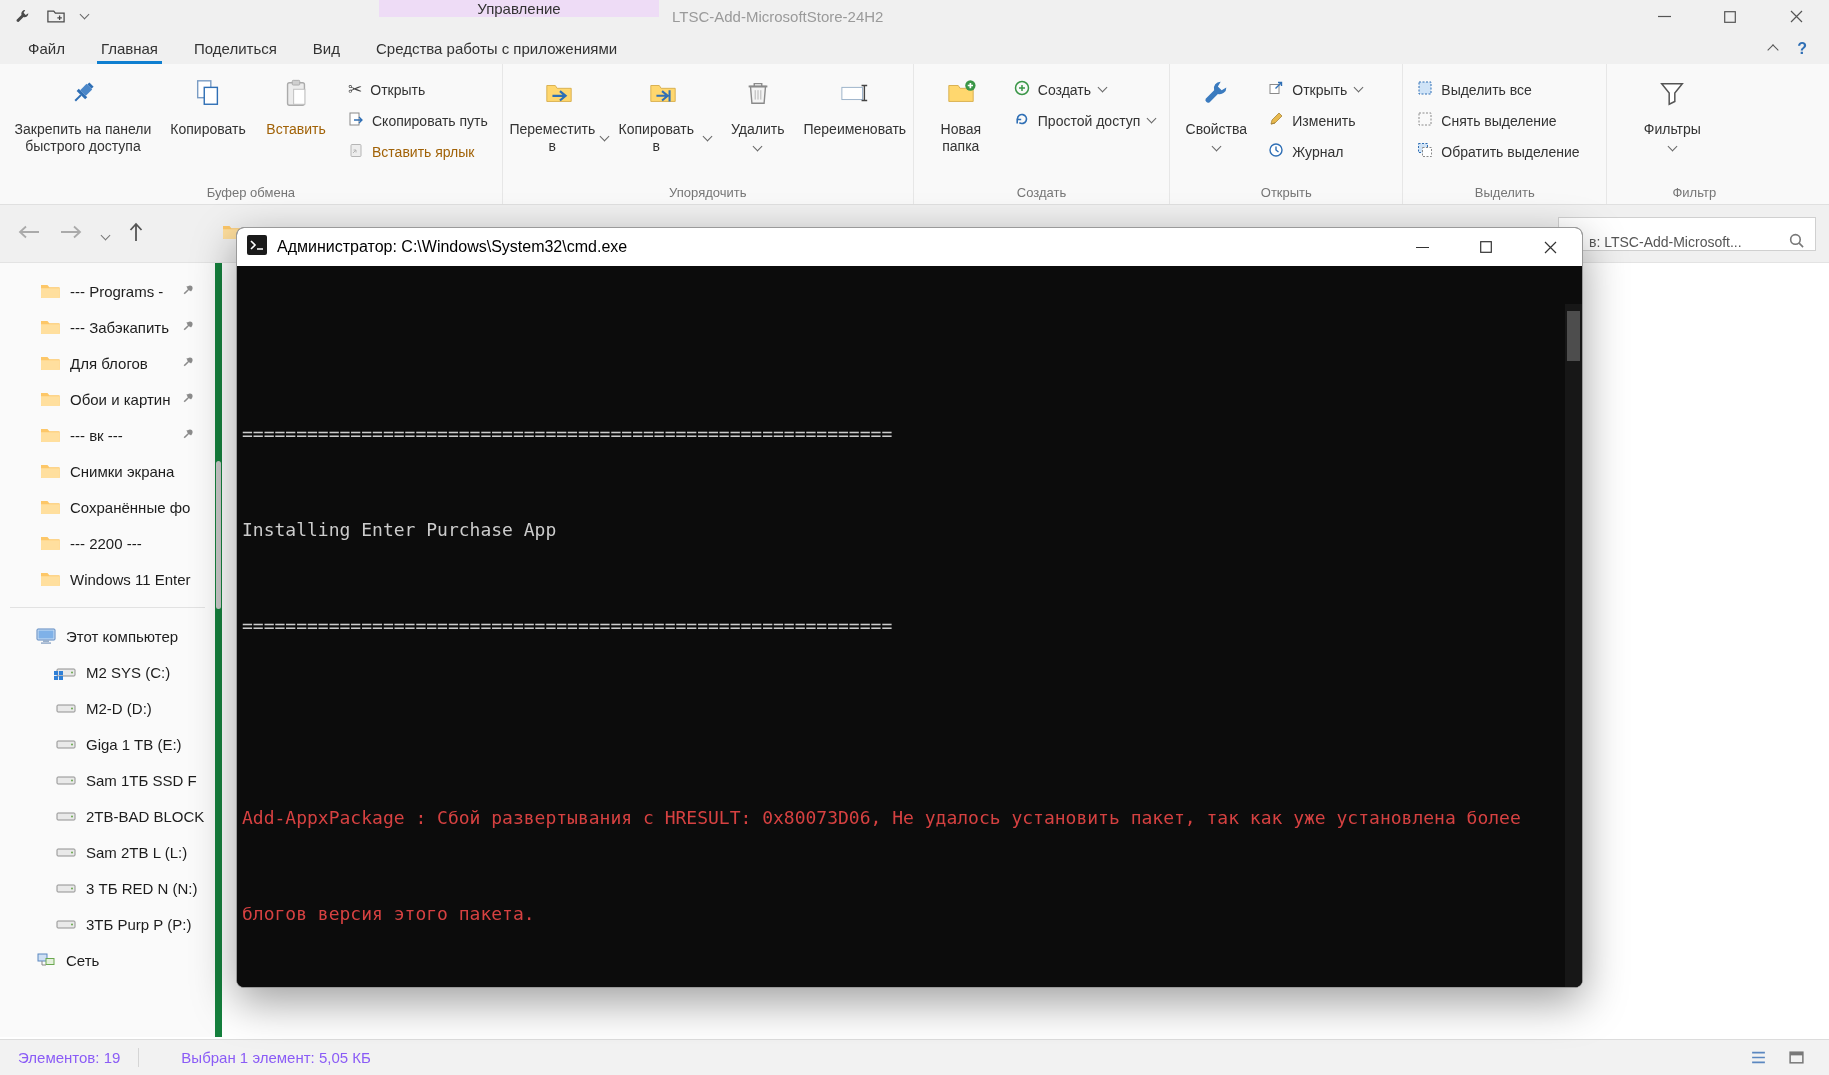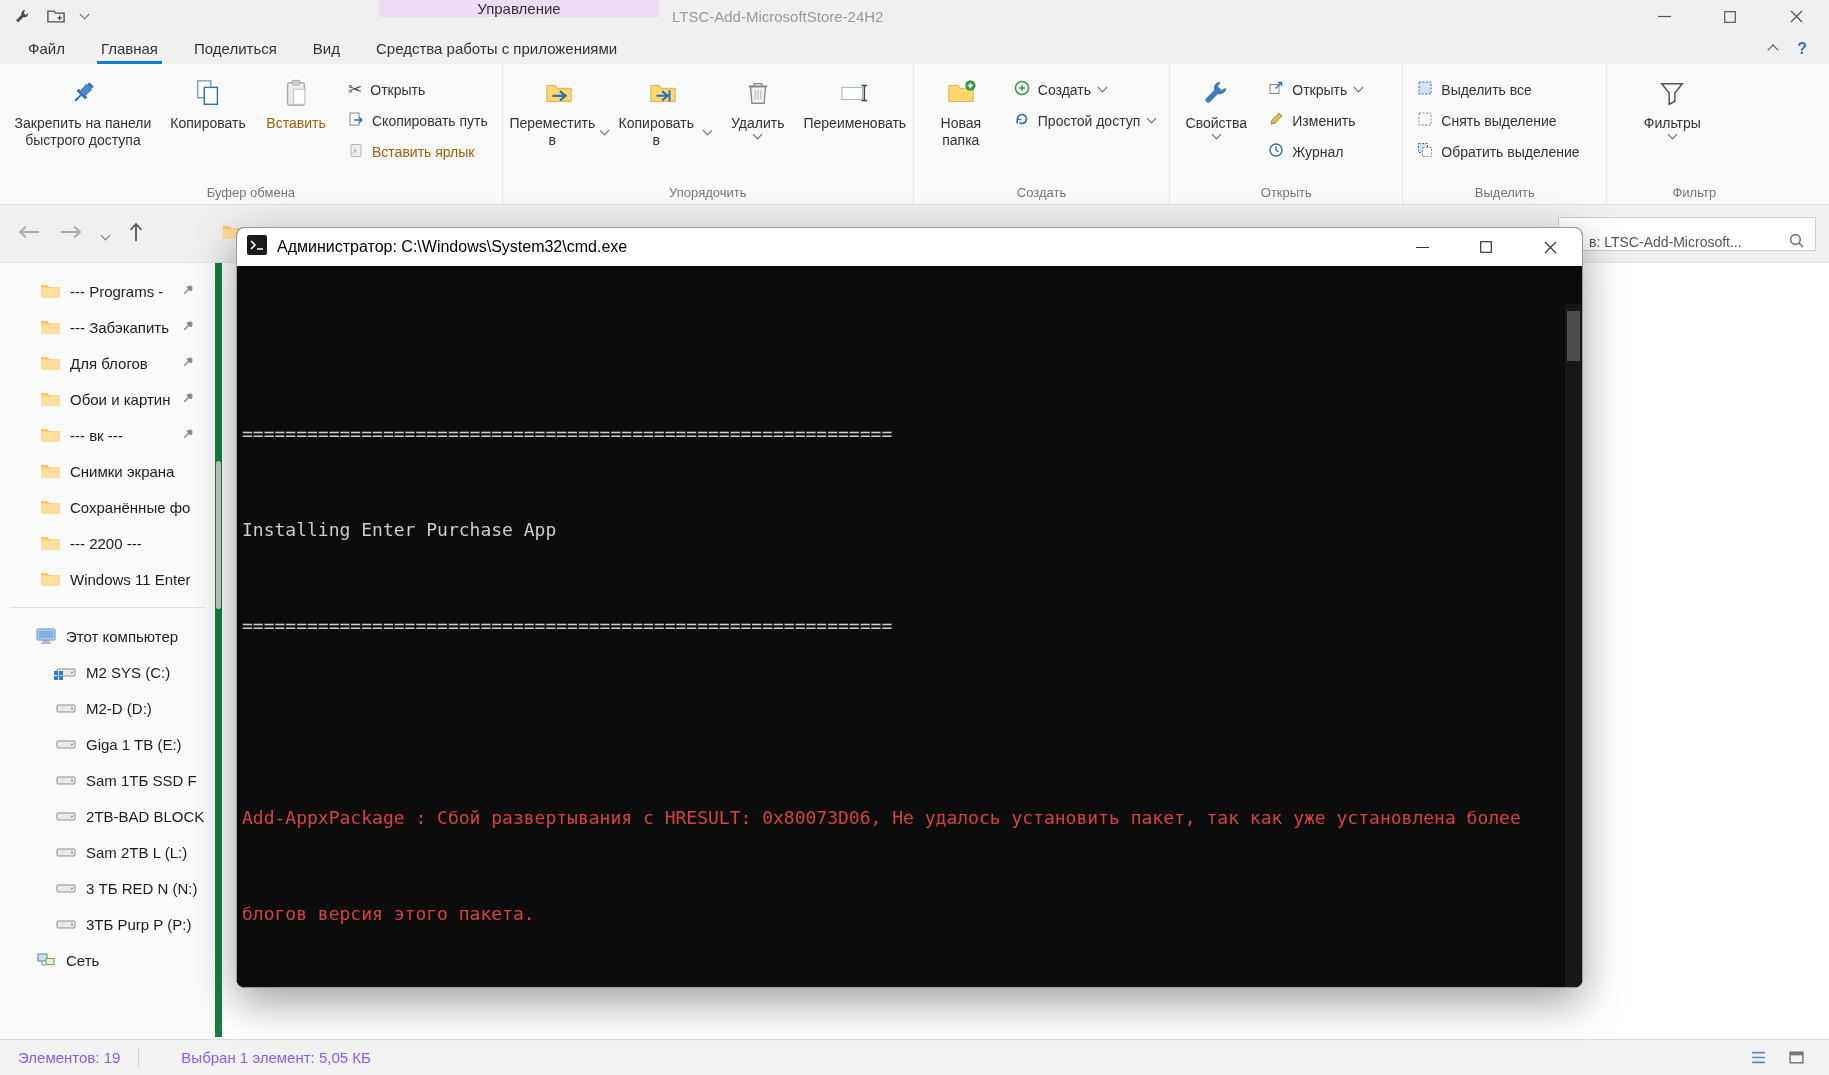--- a/index.html
+++ b/index.html
@@ -23,21 +23,21 @@
 .tabrow-right{margin-left:auto;display:flex;align-items:center;gap:20px;padding-right:22px}
 .chevup{width:8px;height:8px;border-left:1.7px solid #555;border-top:1.7px solid #555;transform:rotate(45deg);margin-top:4px;display:inline-block}
 .help{color:#2f6fb5;font-weight:bold;font-size:16px}
 
 
 .ribbon{position:absolute;left:0;top:64px;right:0;height:141px;background:#f9f9f9;border-bottom:1px solid #e0e0e0;display:flex}
 .rgroup{position:relative;height:100%;border-right:1px solid #e7e7e7;flex:0 0 auto}
 .rgroup.last{flex:1;border-right:none}
 .rbody{display:flex;align-items:flex-start;height:100%;padding:5px 4px 22px}
 .rlabel{position:absolute;left:0;right:0;bottom:4px;text-align:center;font-size:13px;color:#767676}
-.bigbtn{display:flex;flex-direction:column;align-items:center;padding:5px 4px 0;gap:3px}
+.bigbtn{display:flex;flex-direction:column;align-items:center;padding:5px 4px 0;gap:9px}
 .bigbtn .ricon{height:38px;display:flex;align-items:center;justify-content:center}
 .rtext{font-size:14px;line-height:17px;color:#333;text-align:center}
 .rtext.wrap{max-width:150px}
 .trow{display:flex;align-items:center;gap:6px}
 .disabled .rtext,.smallbtn.disabled{color:#a16207}
 .smallcol{display:flex;flex-direction:column;padding-top:5px}
 .smallbtn{display:flex;align-items:center;gap:8px;height:31px;padding:0 10px;font-size:14px;color:#333;white-space:nowrap}
 .chev{width:7px;height:7px;border-right:1.6px solid #666;border-bottom:1.6px solid #666;transform:rotate(45deg);margin-top:-4px;display:inline-block;flex:0 0 auto}
 .cutglyph{font-size:17px;color:#444}
 

